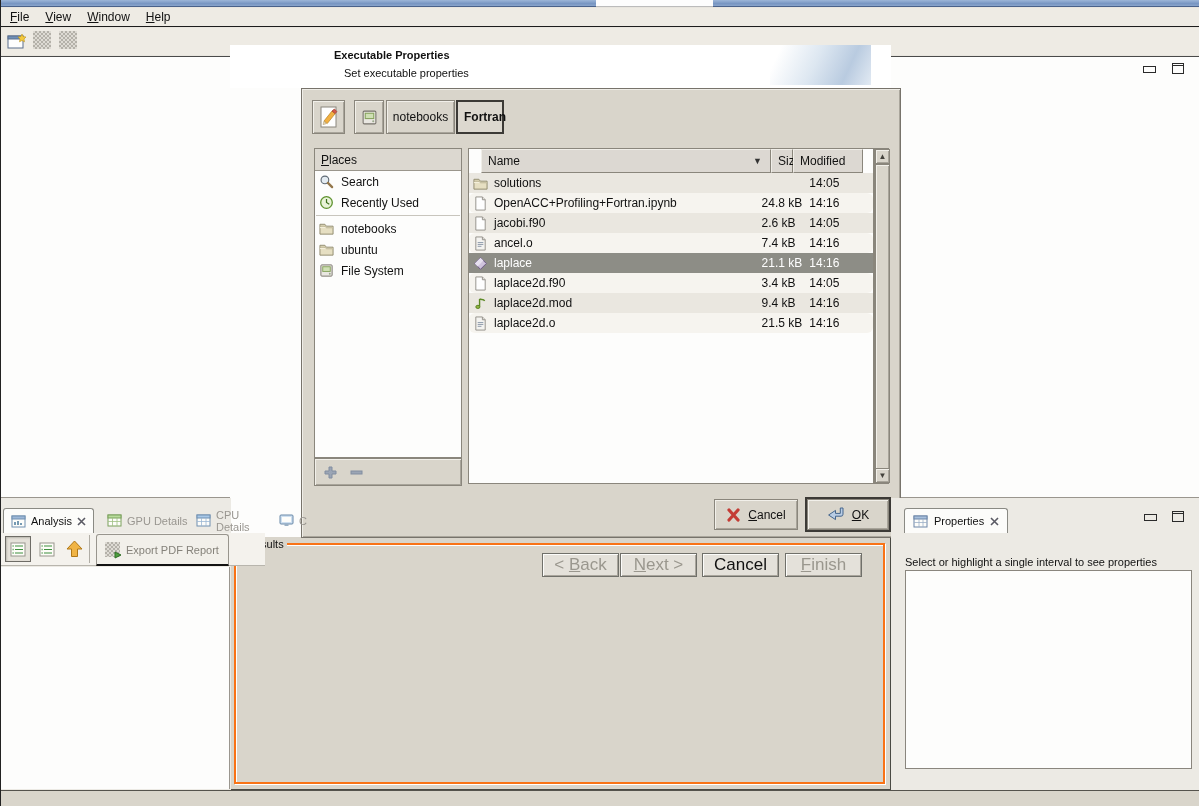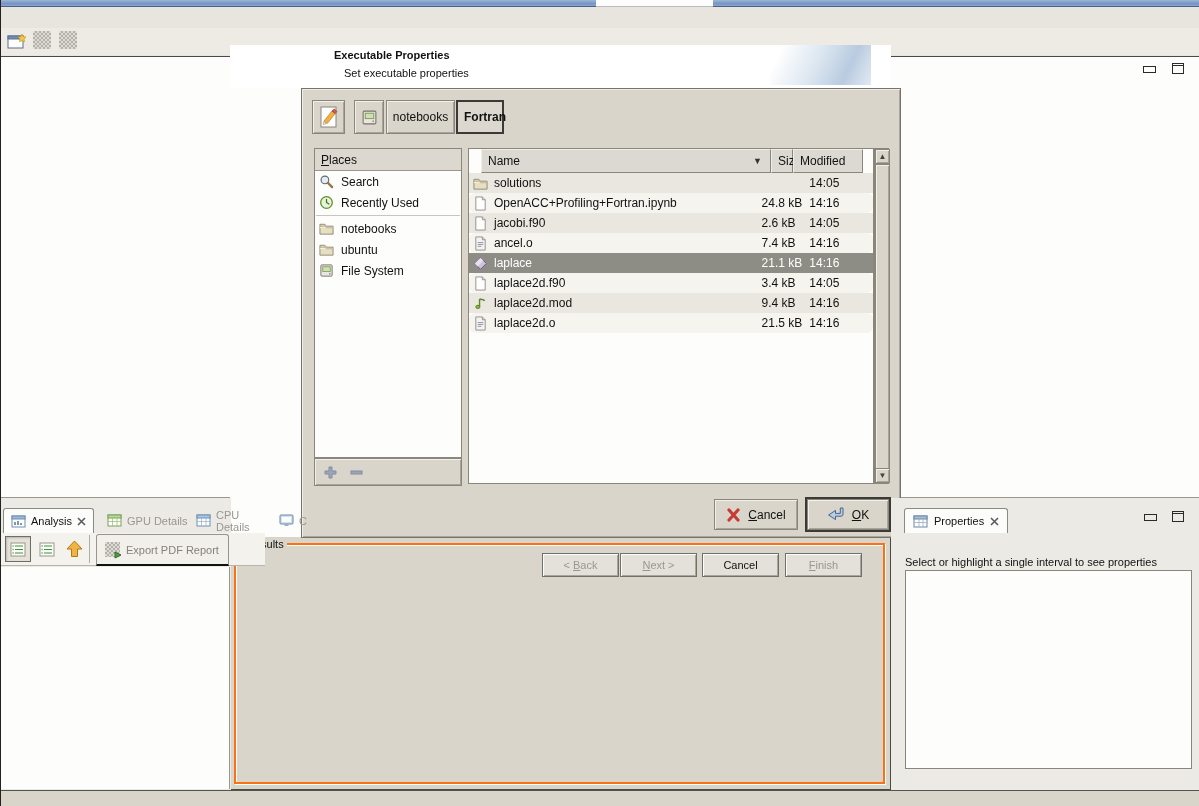--- a/index.html
+++ b/index.html
@@ -37,21 +37,21 @@
     background:linear-gradient(115deg,#ffffff 10%,#dde7f1 45%,#b9cbe0 75%,#e2eaf3 100%); }
   #wizard-title { position:absolute; left:104px; top:4px; font-weight:bold; font-size:11px;}
   #wizard-subtitle { position:absolute; left:114px; top:22px; font-size:11px;}
   #wizard-bottom { position:absolute; left:0; top:492px; width:661px; height:253px; background:#d9d5cb;
     border:1px solid #4a4a44; border-top:none;}
   #results-group { position:absolute; left:3px; top:6px; right:5px; bottom:5px;
     border:2px solid #f97316; box-shadow:inset 1px 1px 0 #fff, 1px 1px 0 #fff;padding-left:17px; }
   #results-label { position:absolute; left:8px; top:-7px; background:#d9d5cb; padding:0 3px; font-size:11px;}
   .sw-btn { position:absolute; top:16px; width:77px; height:24px; background:#e4e1da;
     border:1px solid #70706a; box-shadow:inset 1px 1px 0 #fcfcfa, inset -1px -1px 0 #a9a59c;
-    font-size:11px; display:flex; align-items:center; justify-content:center; color:#111;}
+    font-size:17px; display:flex; align-items:center; justify-content:center; color:#111;}
   .sw-btn.disabled { color:#9a978e; }
 
   
   #gtk-dialog { left:300px; top:88px; width:600px; height:450px; background:#d9d5cb;
     border:1px solid #77736b; box-shadow:inset 1px 1px 0 #efede7, inset -1px -1px 0 #aaa69c; }
   .gtk-raised { background:#d9d5cb; border:1px solid #8a867c;
     box-shadow:inset 1px 1px 0 #f2f0ea, inset -1px -1px 0 #a8a49a; }
   #pencil-btn { position:absolute; left:10px; top:11px; width:33px; height:34px; display:flex; align-items:center; justify-content:center;}
   #drive-btn  { position:absolute; left:52px; top:11px; width:30px; height:34px; display:flex; align-items:center; justify-content:center;}
   .path-btn { position:absolute; top:11px; height:34px; padding:0 10px; display:flex; align-items:center; justify-content:center; font-size:12px;}
@@ -112,20 +112,26 @@
   svg { display:block; }
 </style>
 </head>
 <body>
 
 <div id="screen">
 
   <div class="abs" id="titlebar-strip"></div>
   <div class="abs" id="titlebar-gap"></div>
 
+  <div class="abs" id="menubar">
+      <span class="menu-item"><span class="u">F</span>ile</span>
+      <span class="menu-item"><span class="u">V</span>iew</span>
+      <span class="menu-item"><span class="u">W</span>indow</span>
+      <span class="menu-item"><span class="u">H</span>elp</span>
+    </div>
 
   <div class="abs" id="main-toolbar">
     <div class="tool-btn" style="left:5px">
       <span>
         <svg width="20" height="17" viewBox="0 0 20 17">
           <rect x="1" y="3" width="15" height="12" fill="#fefefe" stroke="#5a6e8c"></rect>
           <rect x="1" y="3" width="15" height="3" fill="#6f8fb8" stroke="#5a6e8c"></rect>
           <path d="M15 1 l1.2 2.6 2.8 .4 -2 2 .5 2.8 -2.5-1.3 -2.5 1.3 .5-2.8 -2-2 2.8-.4 z" fill="#f4c83c" stroke="#b8921e" stroke-width=".6"></path>
         </svg>
       </span>

